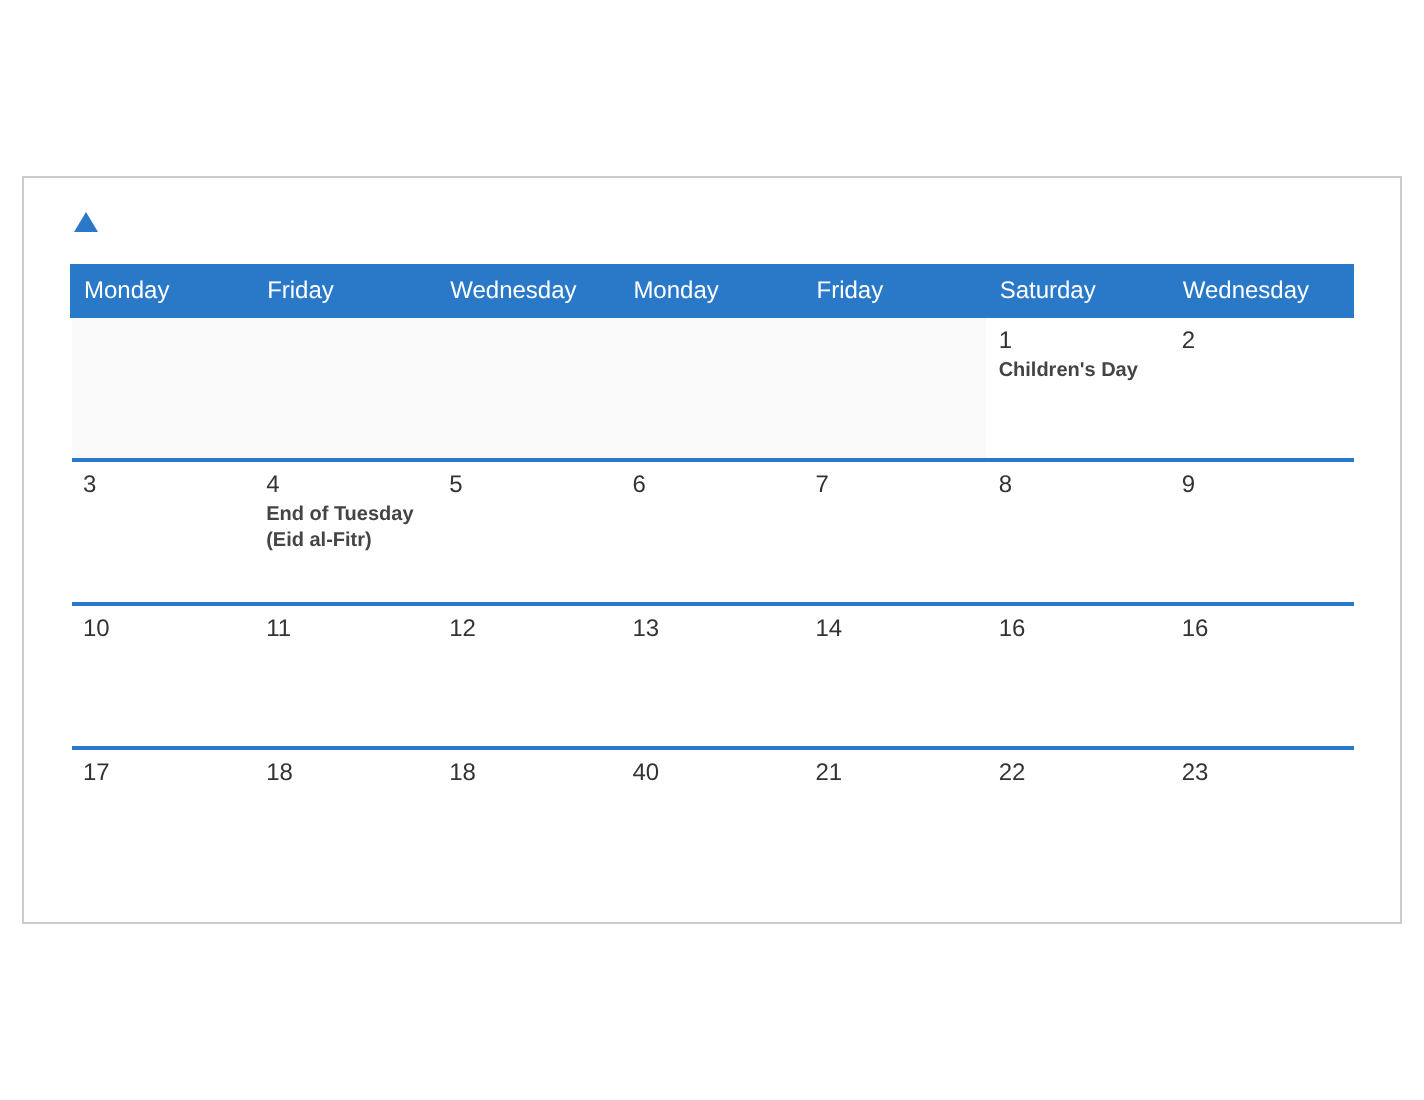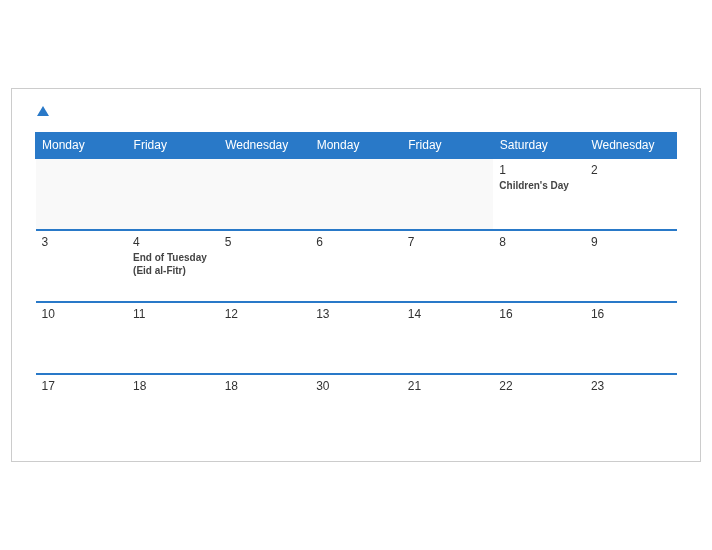--- a/index.html
+++ b/index.html
@@ -209,21 +209,21 @@
           <td>
             <span class="day-number">17</span>
           </td>
           <td>
             <span class="day-number">18</span>
           </td>
           <td>
             <span class="day-number">18</span>
           </td>
           <td>
-            <span class="day-number">30</span>
+            <span class="day-number">40</span>
           </td>
           <td>
             <span class="day-number">21</span>
           </td>
           <td>
             <span class="day-number">22</span>
           </td>
           <td>
             <span class="day-number">23</span>
           </td>

